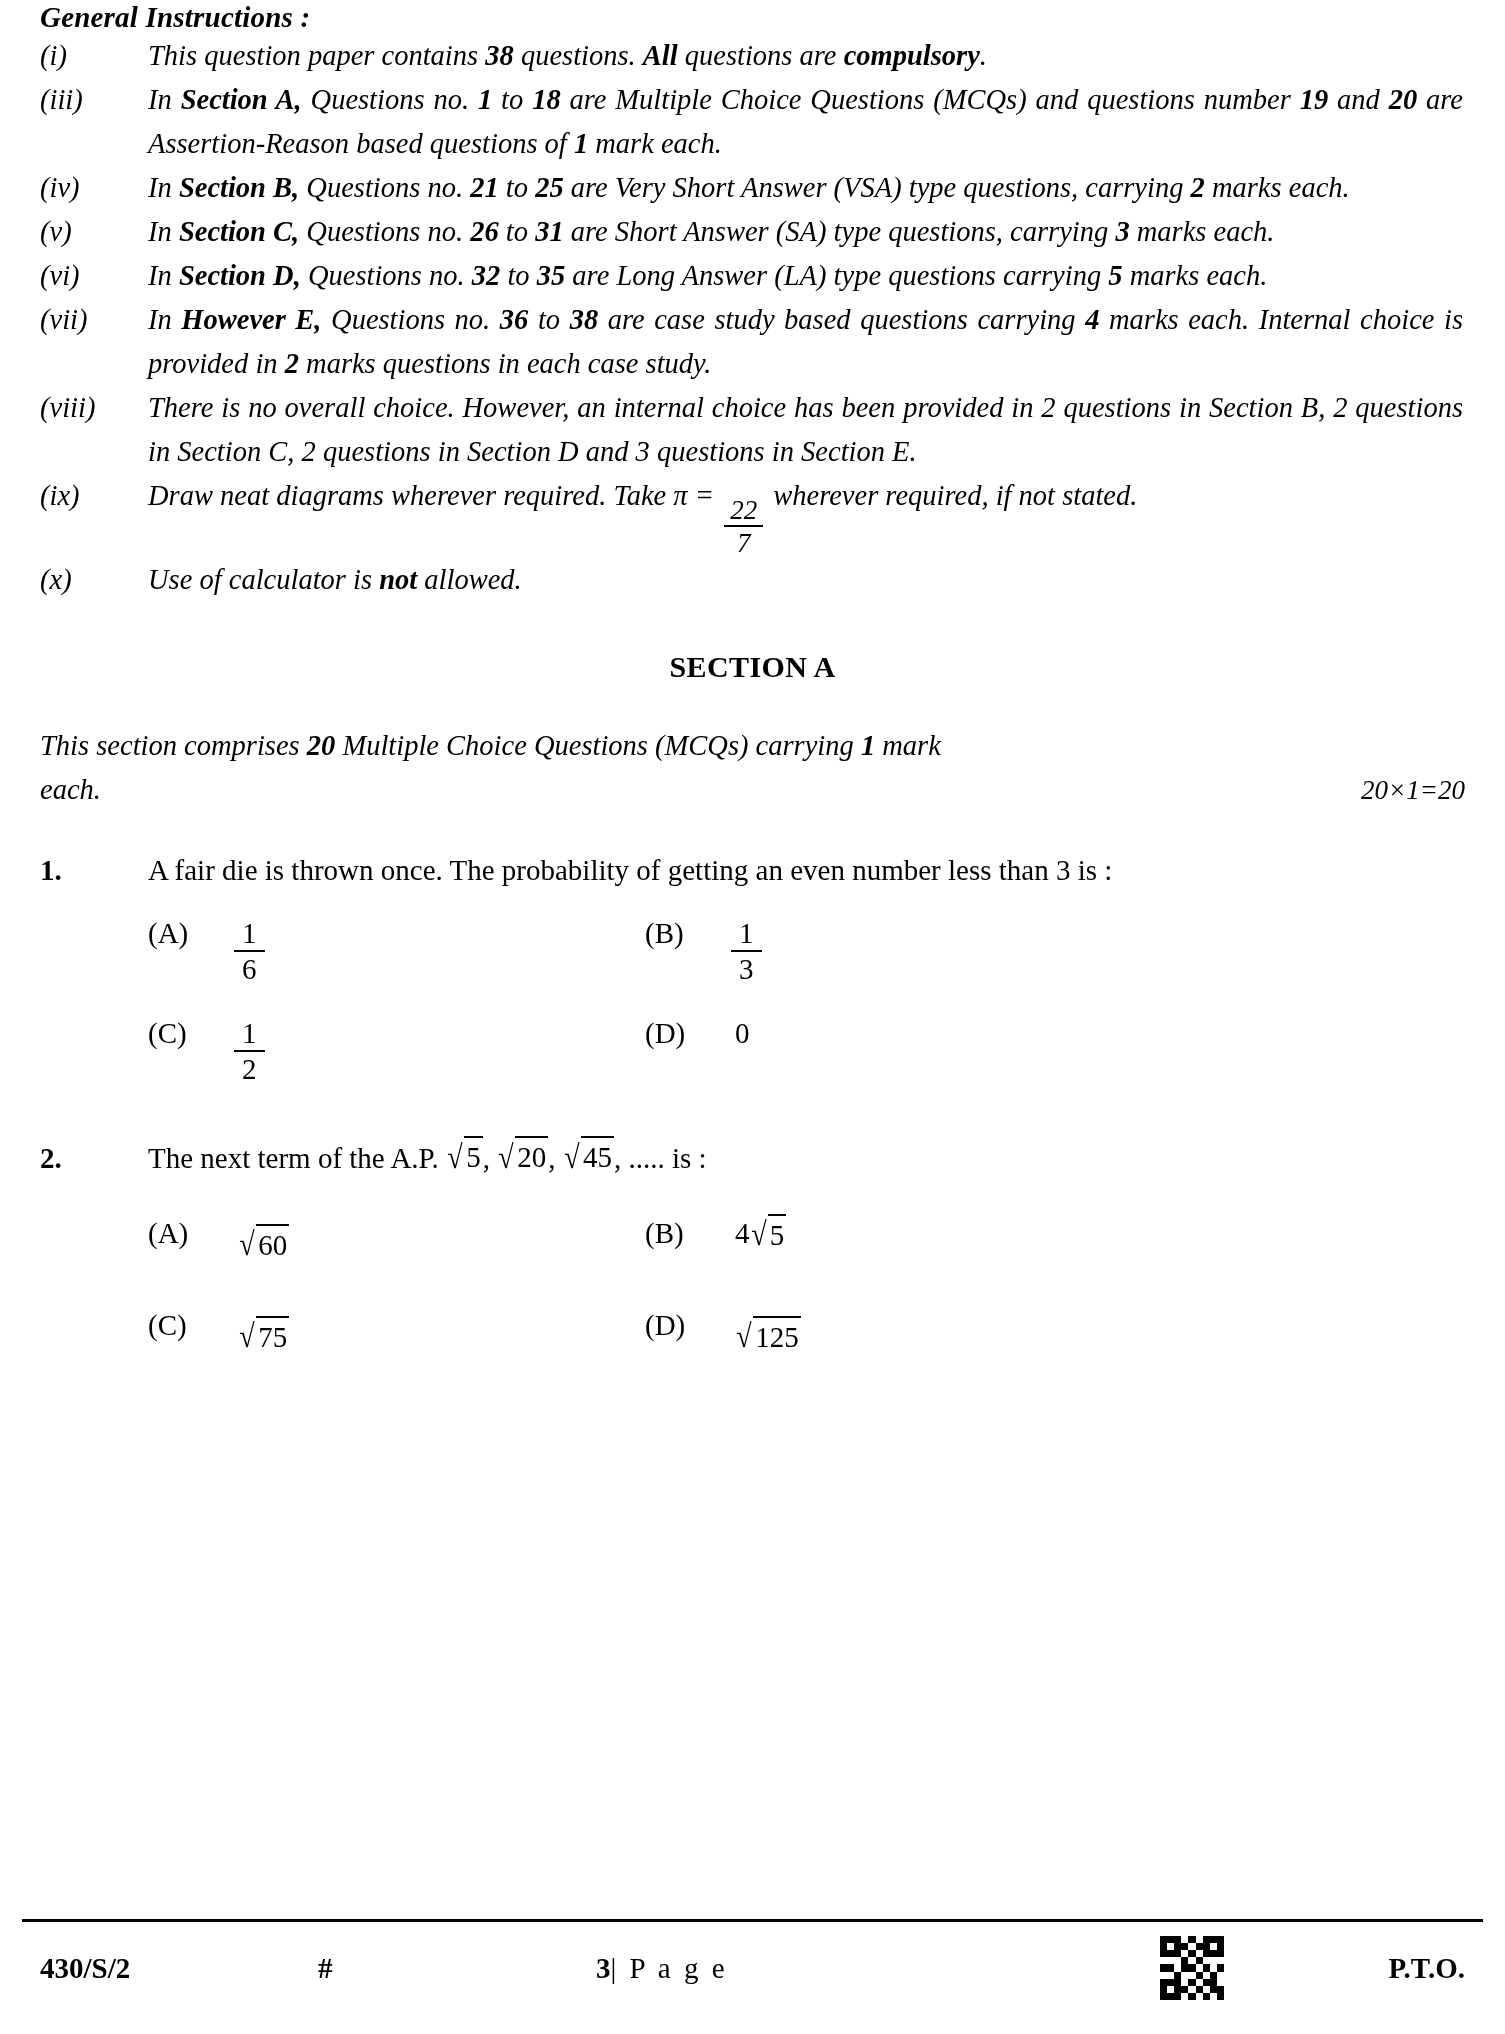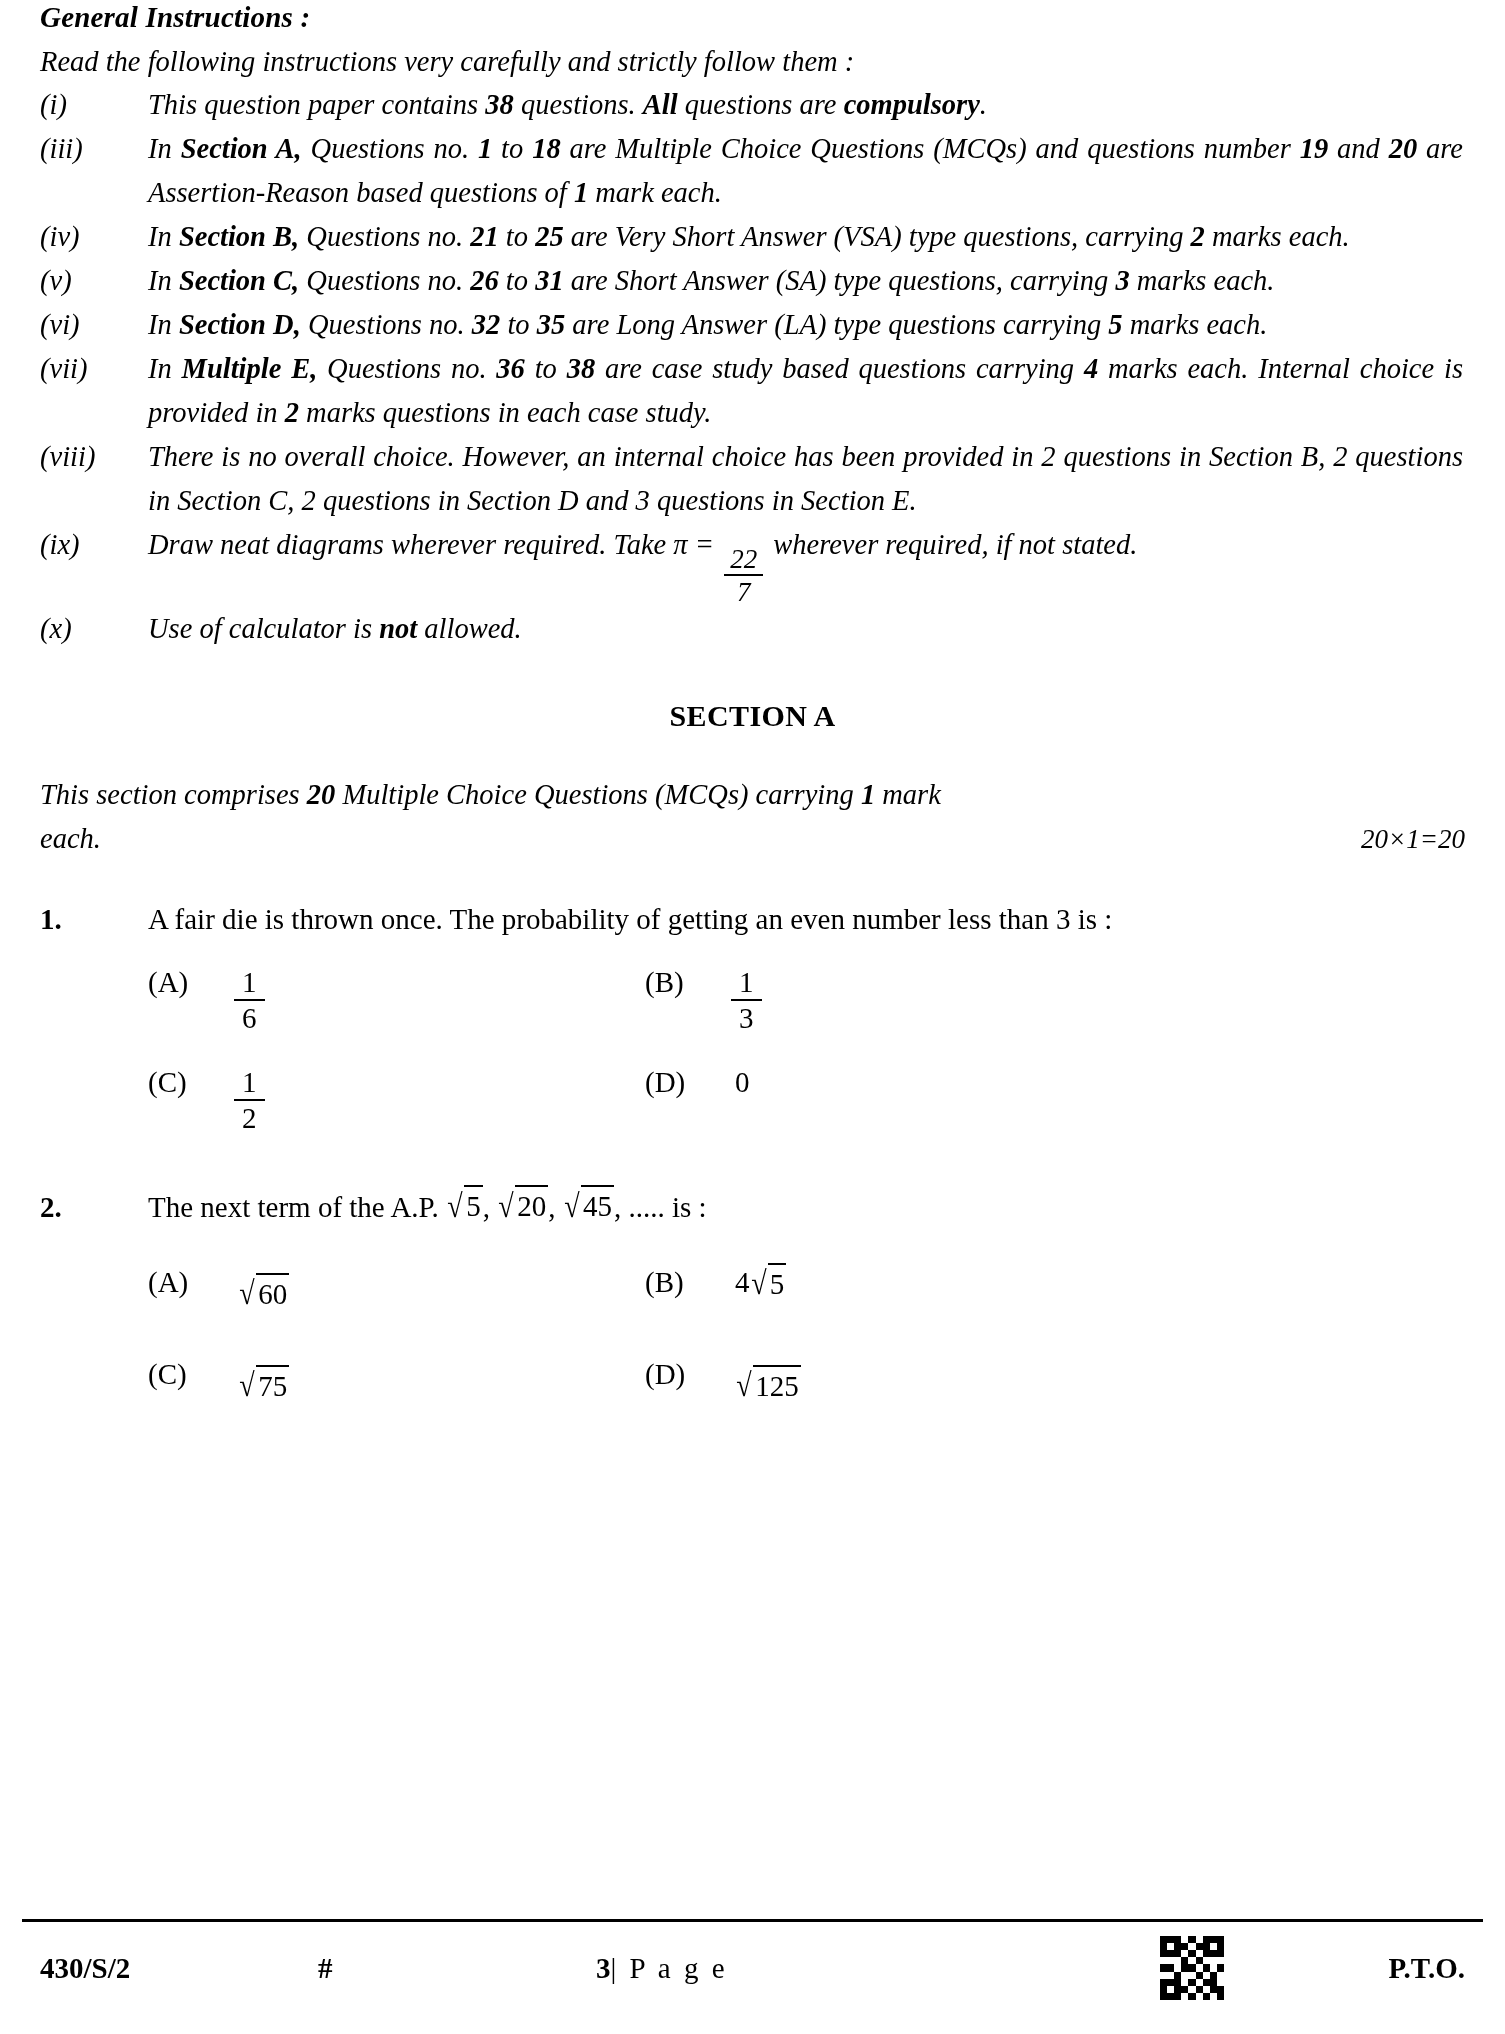--- a/index.html
+++ b/index.html
@@ -242,21 +242,20 @@
   .qr i { background: #000; display: block; }
   .qr i.w { background: #fff; }
 </style>
 </head>
 <body>
 
 <div class="page">
 
   <div class="gi-title">General Instructions :</div>
 
-  <div class="gi-lead">Read the following instructions very carefully and strictly follow them :</div>
 
   <div class="instr-list">
 
     <div class="instr">
 
       <span class="marker">(i)</span>
       <span class="body nojust"><span>This question paper contains </span><span class="bd">38</span><span> questions. </span><span class="bd">All</span><span> questions are </span><span class="bd">compulsory</span><span>.</span></span>
     </div>
 
 
@@ -275,21 +274,21 @@
       <span class="body"><span>In </span><span class="bd">Section C,</span><span> Questions no. </span><span class="bd">26</span><span> to </span><span class="bd">31</span><span> are Short Answer (SA) type questions, carrying </span><span class="bd">3</span><span> marks each.</span></span>
     </div>
 
     <div class="instr">
       <span class="marker">(vi)</span>
       <span class="body"><span>In </span><span class="bd">Section D,</span><span> Questions no. </span><span class="bd">32</span><span> to </span><span class="bd">35</span><span> are Long Answer (LA) type questions carrying </span><span class="bd">5</span><span> marks each.</span></span>
     </div>
 
     <div class="instr">
       <span class="marker">(vii)</span>
-      <span class="body"><span>In </span><span class="bd">Multiple E,</span><span> Questions no. </span><span class="bd">36</span><span> to </span><span class="bd">38</span><span> are case study based questions carrying </span><span class="bd">4</span><span> marks each. Internal choice is provided in </span><span class="bd">2</span><span> marks questions in each case study.</span></span>
+      <span class="body"><span>In </span><span class="bd">However E,</span><span> Questions no. </span><span class="bd">36</span><span> to </span><span class="bd">38</span><span> are case study based questions carrying </span><span class="bd">4</span><span> marks each. Internal choice is provided in </span><span class="bd">2</span><span> marks questions in each case study.</span></span>
     </div>
 
     <div class="instr">
       <span class="marker">(viii)</span>
       <span class="body">There is no overall choice. However, an internal choice has been provided in 2 questions in Section B, 2 questions in Section C, 2 questions in Section D and 3 questions in Section E.</span>
     </div>
 
     <div class="instr">
       <span class="marker">(ix)</span>
       <span class="body nojust"><span>Draw neat diagrams wherever required. Take π = </span><span class="frac">

